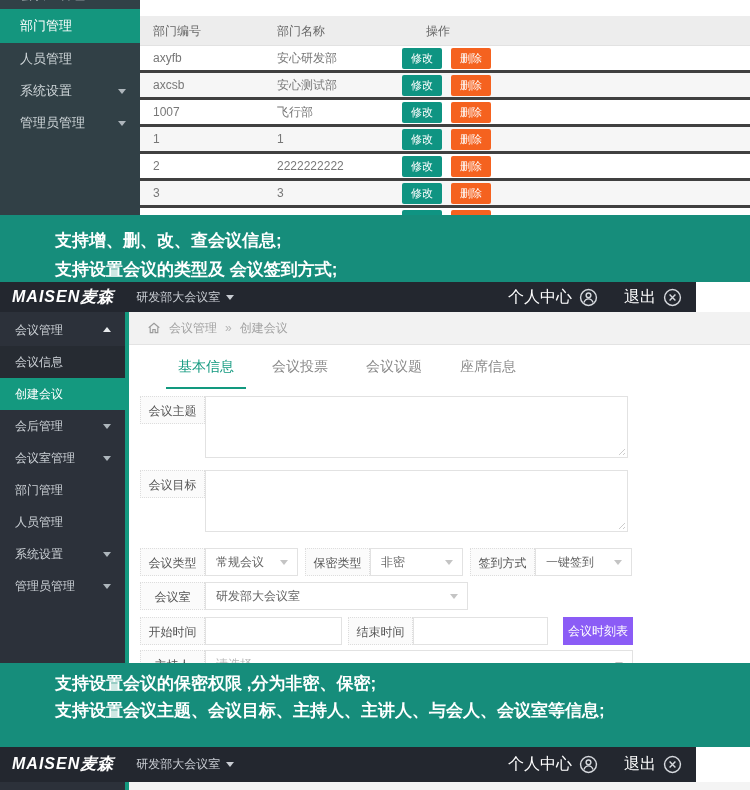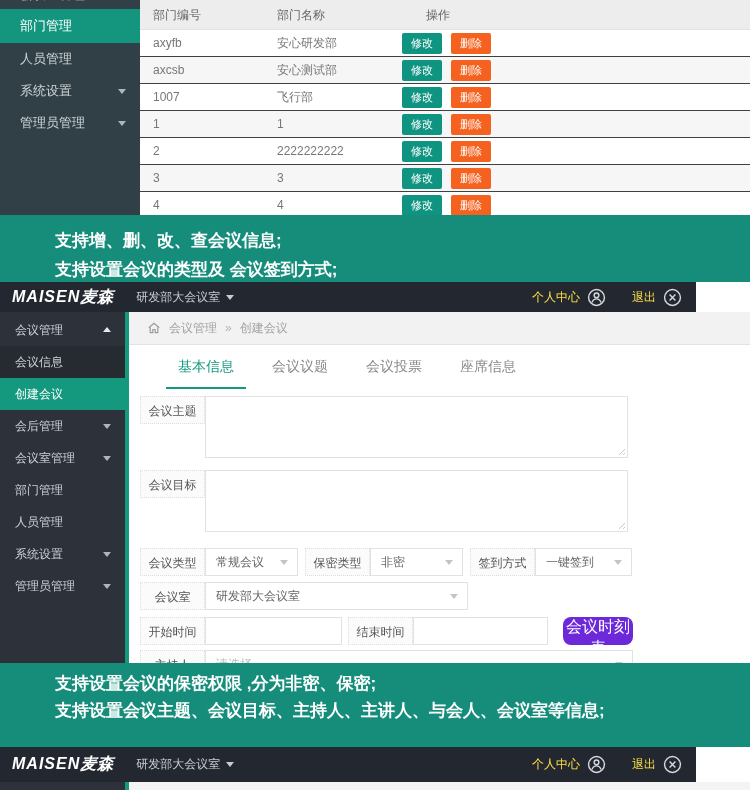--- a/index.html
+++ b/index.html
@@ -14,25 +14,25 @@
   .sb1-partial { position:absolute; top:0; left:0; width:140px; height:9px; overflow:hidden; }
   .sb1-partial span { display:block; margin-top:-14px; padding-left:20px; color:#cfd6d9; font-size:13px; }
   .sb1-active { background:#14967e; color:#fff; height:34px; line-height:34px; }
   .caret-dn { position:absolute; right:14px; top:50%; margin-top:-2px; width:0; height:0;
               border-left:4px solid transparent; border-right:4px solid transparent;
               border-top:5px solid #aeb6bc; }
   .caret-up { position:absolute; right:14px; top:50%; margin-top:-3px; width:0; height:0;
               border-left:4px solid transparent; border-right:4px solid transparent;
               border-bottom:5px solid #e7eaec; }
 
-  .s1-table { position:absolute; left:140px; top:0; width:610px; height:181px; background:#15803d; }
+  .s1-table { position:absolute; left:140px; top:16px; width:610px; height:181px; background:#15803d; }
   .t-head { display:flex; height:30px; line-height:30px; background:#ededed; color:#666;
             font-size:12px; border-bottom:1px solid #e2e2e2; }
   .t-row { display:flex; height:27px; line-height:27px; font-size:12px; color:#777;
-           border-bottom:1px solid #404040; align-items:center; background:#fff; }
+           border-bottom:3px solid #404040; align-items:center; background:#fff; }
   .t-row.alt { background:#f6f6f6; }
   .c1 { width:125px; padding-left:13px; }
   .c2 { width:135px; padding-left:12px; }
   .c3 { flex:1; padding-left:2px; display:flex; align-items:center; }
   .t-head .c3 { padding-left:26px; }
   .btn { display:inline-block; border:none; border-radius:2px; color:#fff; font-size:11px;
          padding:3px 9px; margin-right:9px; cursor:pointer; font-family:Liberation Sans, sans-serif; }
   .btn-edit { background:#0f9482; }
   .btn-del  { background:#f5621f; }
 
@@ -47,21 +47,21 @@
          align-items:center; color:#fff; }
   .hdr2 { top:282px; height:30px; }
   .hdr3 { top:747px; height:35px; }
   .logo { font-size:16px; font-weight:800; letter-spacing:1px; padding-left:12px;
           white-space:nowrap; font-style:italic; }
   .room-sel { margin-left:22px; font-size:12px; color:#c8ccd2; display:flex;
               align-items:center; cursor:pointer; }
   .room-sel .dd { width:0; height:0; border-left:4px solid transparent; border-right:4px solid transparent;
                   border-top:5px solid #c8ccd2; margin-left:6px; }
   .hdr-right { margin-left:auto; display:flex; align-items:center; padding-right:14px; }
-  .hdr-link { font-size:12px; color:#fde047; display:flex; align-items:center; cursor:pointer; }
+  .hdr-link { font-size:16px; color:#ffffff; display:flex; align-items:center; cursor:pointer; }
   .hdr-link + .hdr-link { margin-left:26px; }
   .hdr-link svg { margin-left:7px; }
 
   
   .s2 { position:absolute; top:312px; left:0; width:750px; height:351px; overflow:hidden; background:#fff; }
   .s2-sidebar { position:absolute; left:0; top:0; width:125px; height:351px; background:#2c313a; }
   .sb2-item { position:absolute; left:0; width:125px; height:32px; line-height:32px;
               color:#ccd1d6; font-size:12px; padding-left:15px; cursor:pointer; }
   .sb2-sub { background:#262b32; }
   .sb2-active { background:#14997f; color:#fff; }
@@ -88,22 +88,22 @@
   .sel .dd { position:absolute; right:9px; top:11px; width:0; height:0;
              border-left:4px solid transparent; border-right:4px solid transparent;
              border-top:5px solid #c4c4c4; }
   .placeholder { color:#bbb; }
   .txtarea { position:absolute; background:#fff; border:1px solid #e2e2e2; }
   .rs-handle { position:absolute; right:2px; bottom:2px; width:9px; height:9px;
                background:repeating-linear-gradient(135deg, transparent 0 2px, #ccc 2px 3px);
                clip-path:polygon(100% 0, 0 100%, 100% 100%); }
   .time-input { position:absolute; background:#fff; border:1px solid #e2e2e2; height:28px;
                 font-size:12px; color:#666; padding:0 8px; font-family:inherit; outline:none; }
-  .btn-schedule { position:absolute; background:#6d28d9; color:#fff; border:none;
-                  border-radius:8px; font-size:16px; height:28px; cursor:pointer;
+  .btn-schedule { position:absolute; background:#8b5cf6; color:#fff; border:none;
+                  border-radius:0; font-size:12px; height:28px; cursor:pointer;
                   font-family:inherit; }
 
   
   .strip { position:absolute; top:782px; left:0; width:750px; height:8px; background:#f4f4f4; }
   .strip .sb { position:absolute; left:0; top:0; width:125px; height:8px; background:#2c313a; }
   .strip .ac { position:absolute; left:125px; top:0; width:4px; height:8px; background:#14997f; }
 </style>
 </head>
 <body>
 
@@ -269,22 +269,22 @@
           <path d="M3 11.5 L12 4 L21 11.5" fill="none" stroke="#9a9a9a" stroke-width="2"></path>
           <path d="M5.5 10.5 V20 H10 V14.5 H14 V20 H18.5 V10.5" fill="none" stroke="#9a9a9a" stroke-width="2"></path>
         </svg>
         <span>会议管理</span>
         <span class="sep">»</span>
         <span>创建会议</span>
       </div>
 
       <div class="tabs">
         <div class="tab active">基本信息</div>
+        <div class="tab">会议投票</div>
         <div class="tab">会议议题</div>
-        <div class="tab">会议投票</div>
         <div class="tab">座席信息</div>
       </div>
 
       <div class="fld-label" style="left:11px; top:84px; width:65px; height:28px; line-height:28px;">会议主题</div>
       <div class="txtarea" style="left:76px; top:84px; width:423px; height:62px;">
         <span class="rs-handle"></span>
       </div>
 
       <div class="fld-label" style="left:11px; top:158px; width:65px; height:28px; line-height:28px;">会议目标</div>
       <div class="txtarea" style="left:76px; top:158px; width:423px; height:62px;">

